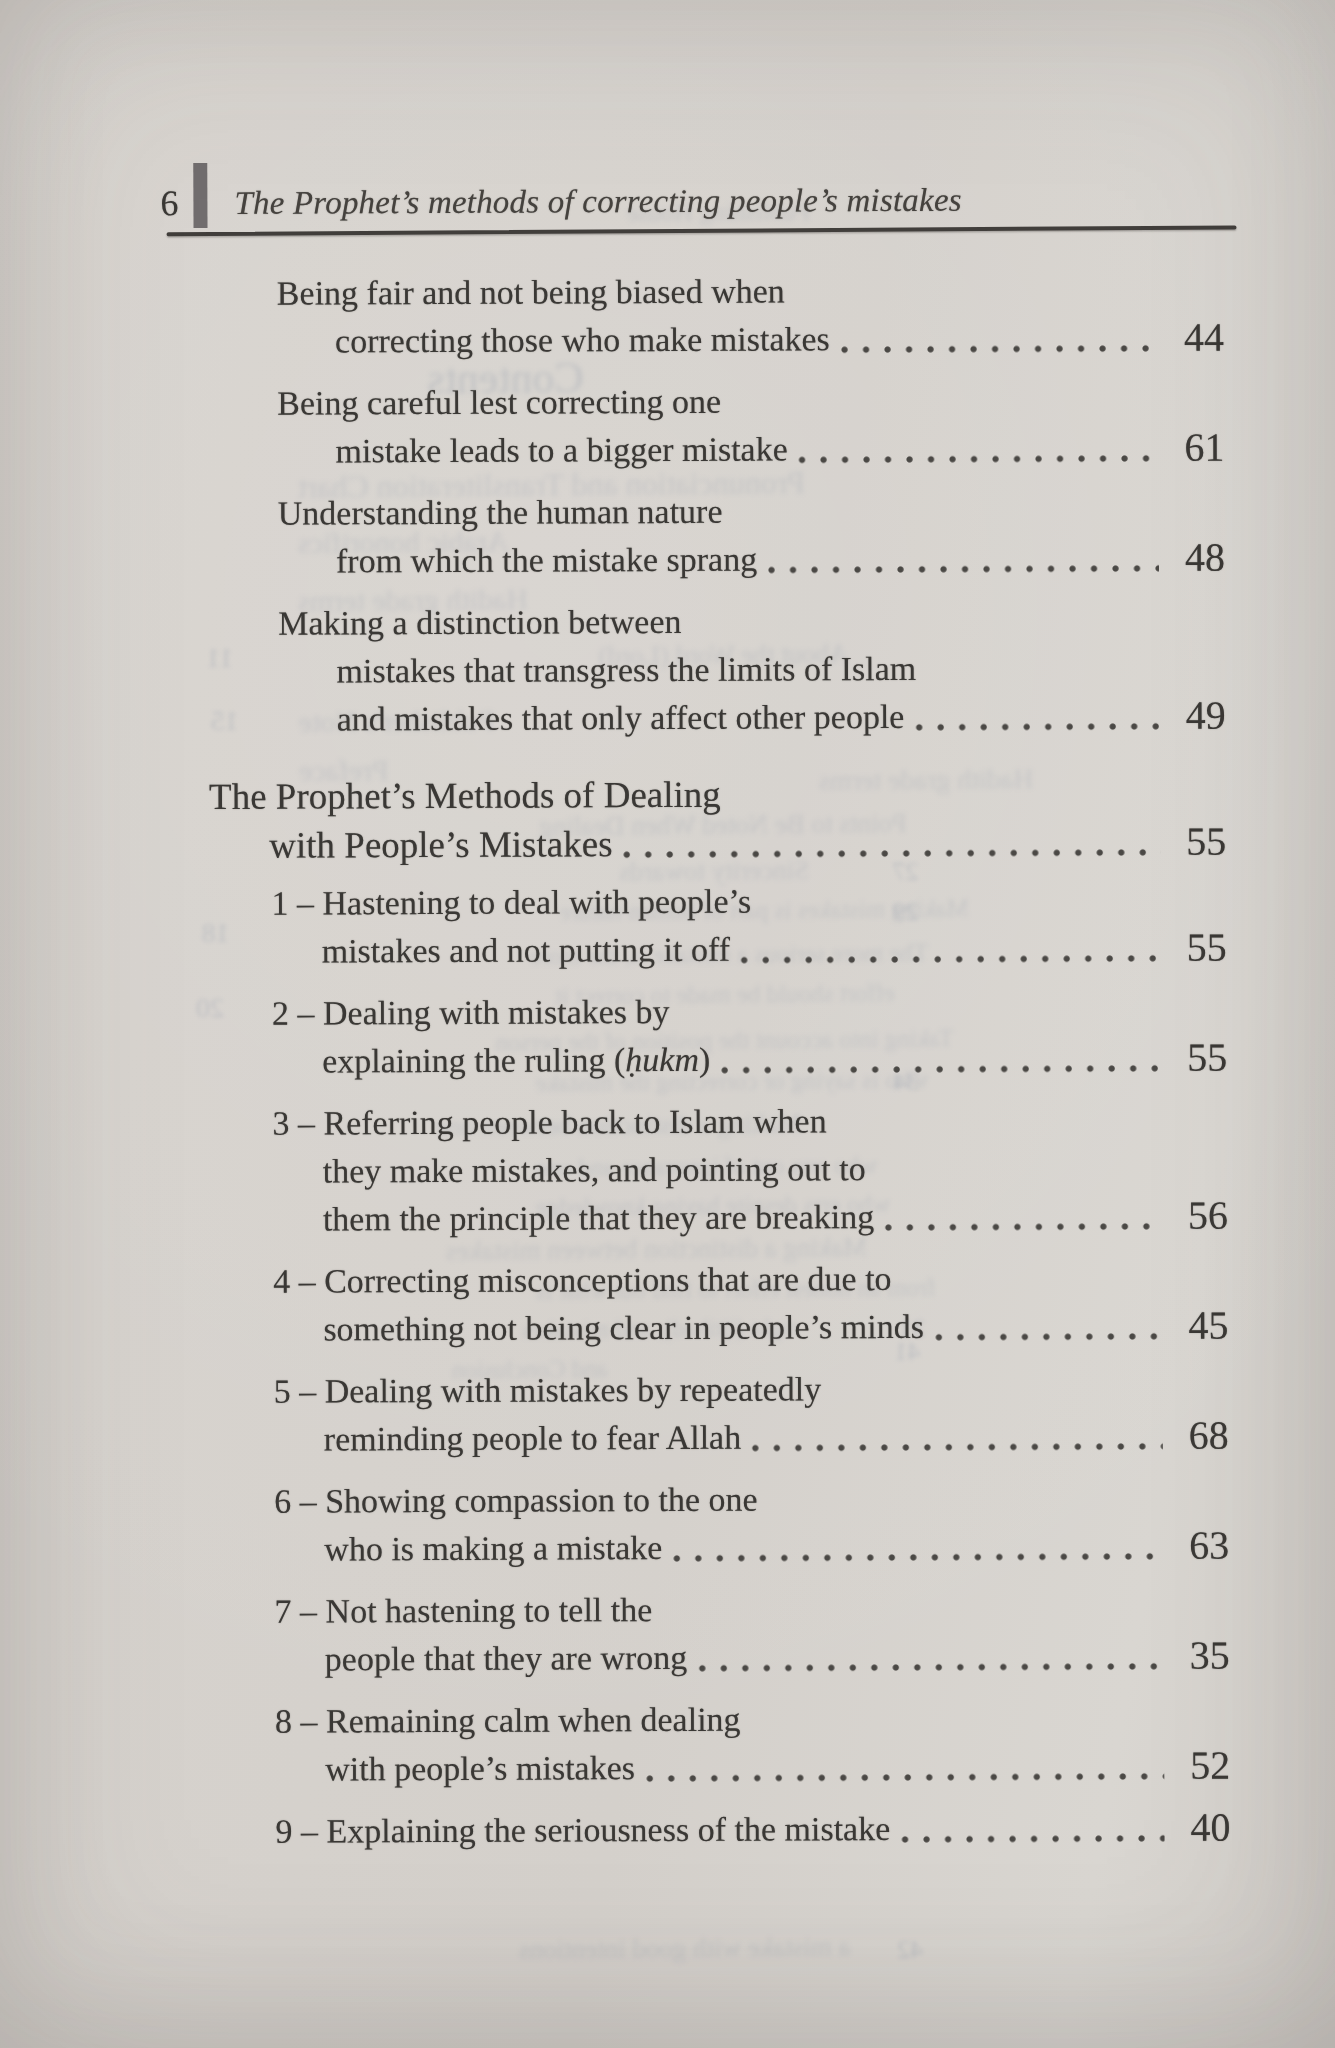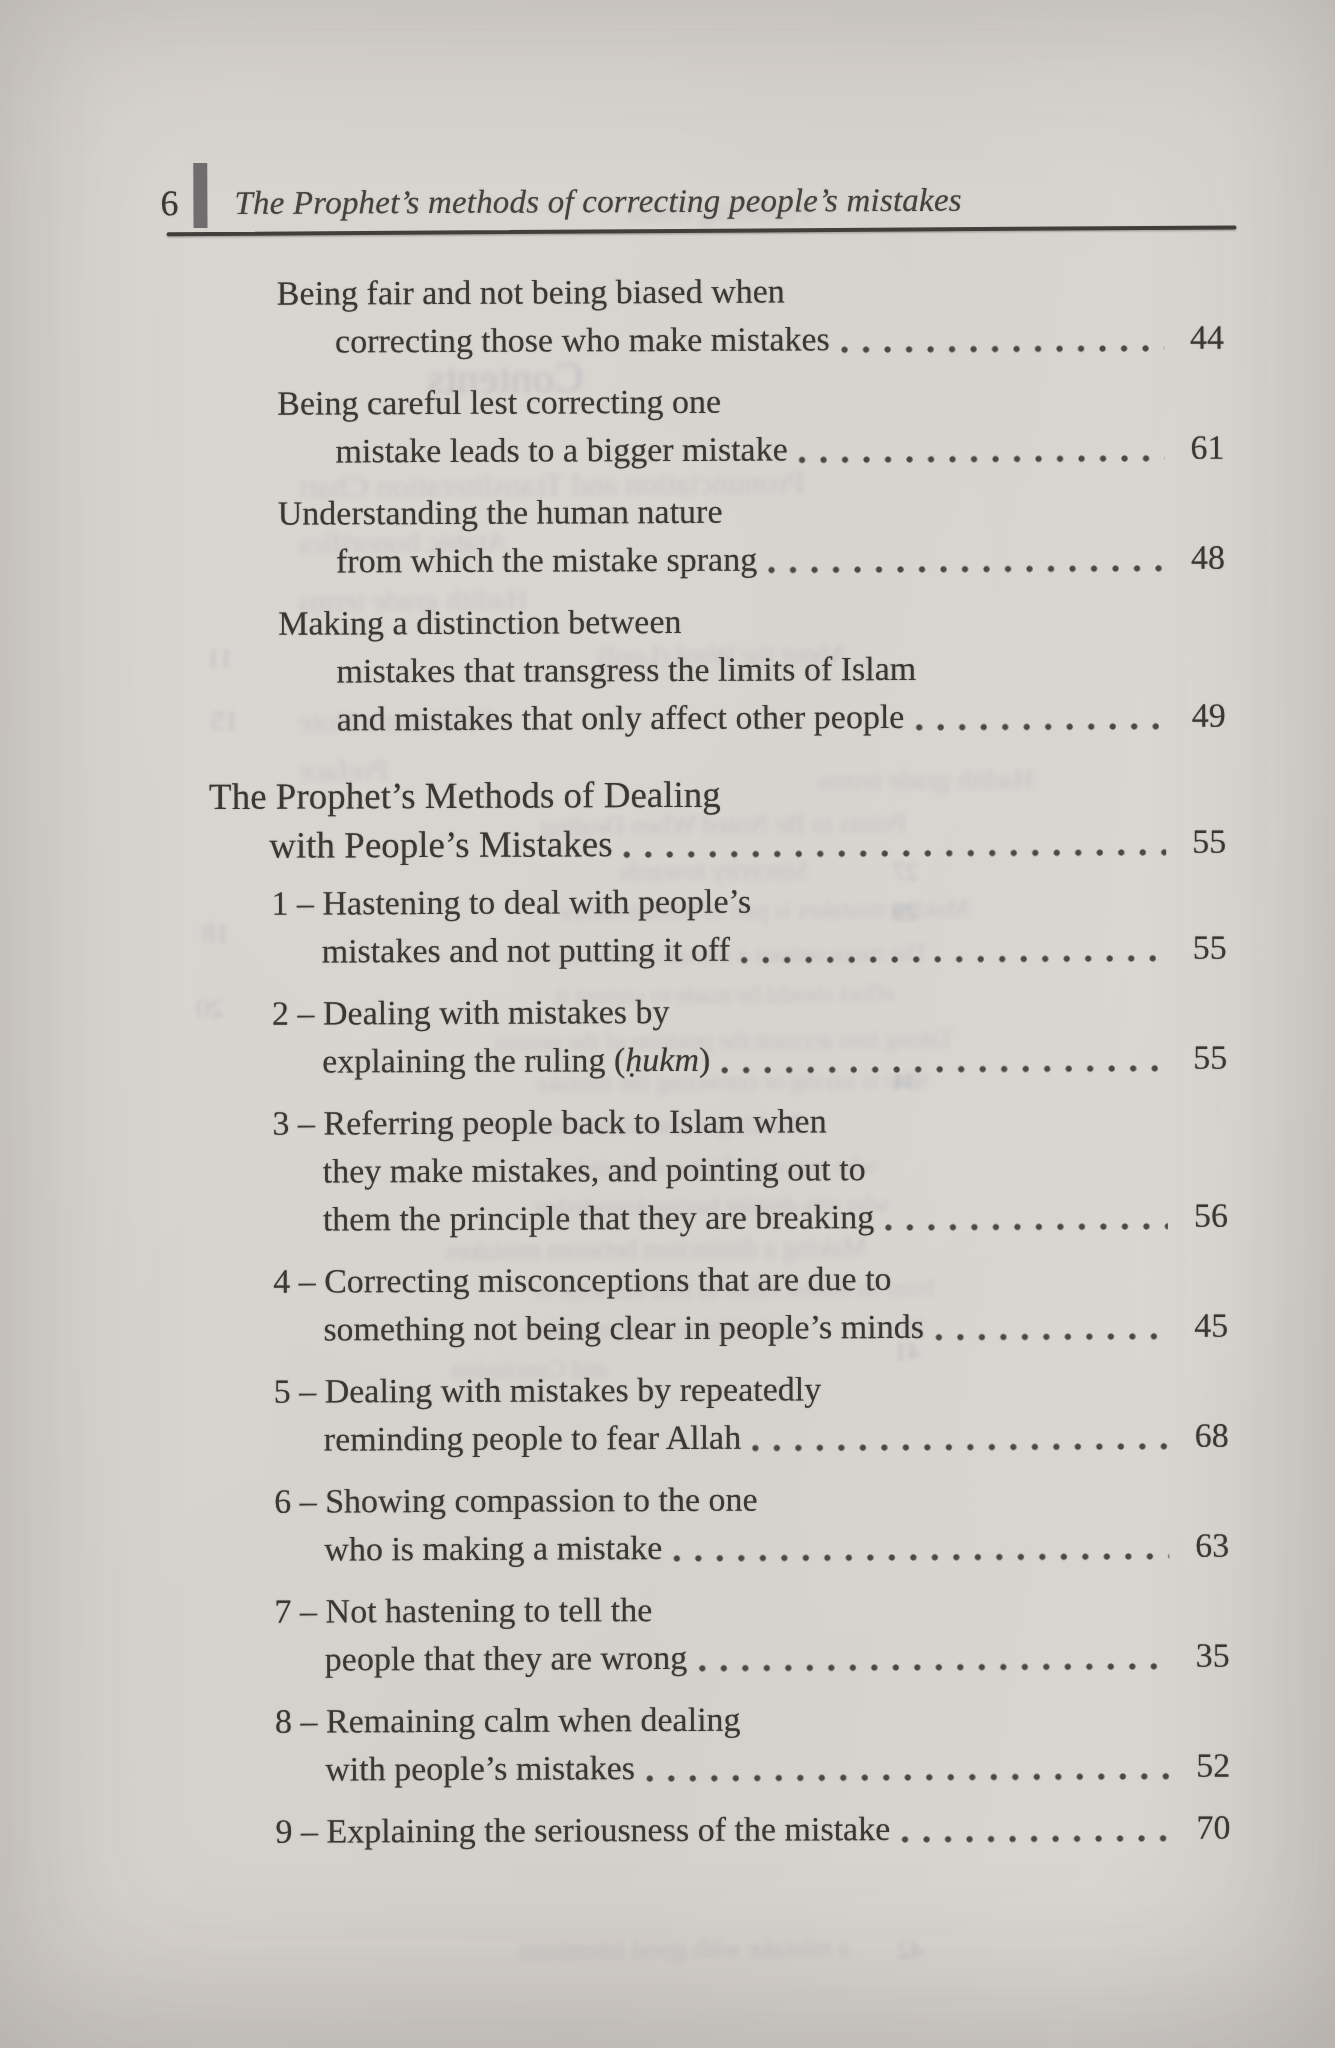--- a/index.html
+++ b/index.html
@@ -29,21 +29,21 @@
   .entry{margin-bottom:14px;}
   .line{display:flex;align-items:flex-end;padding-right:108px;}
   .txt{white-space:nowrap;}
   .plain   .first{padding-left:280px;}  .plain   .cont{padding-left:338px;}
   .numbered .first{padding-left:272px;} .numbered .cont{padding-left:322px;}
   .section{font-size:37px;line-height:49px;margin-top:28px;margin-bottom:10px;}
   .section .first{padding-left:210px;}  .section .cont{padding-left:270px;}
   .leader{flex:1 1 auto;height:9px;margin:0 26px 9px 10px;align-self:flex-end;
     background-image:radial-gradient(circle at 4.5px 4.5px, rgba(55,53,50,0.88) 2.6px, transparent 3.6px);
     background-size:21.5px 9px;background-repeat:repeat-x;background-position:left bottom;}
-  .pagenum{white-space:nowrap;font-size:34px;}
+  .pagenum{white-space:nowrap;font-size:40px;}
 
   
   .ghost{position:absolute;white-space:nowrap;color:#7e8ba0;
     transform:scaleX(-1) rotate(0.3deg);filter:blur(2.6px);opacity:0.20;}
   .ghost.num{filter:blur(1.9px);opacity:0.30;color:#8995a8;}
   .ghost.big{opacity:0.26;}
 </style>
 </head>
 <body>
 
@@ -227,19 +227,19 @@
         <div class="line cont">
           <span class="txt">with people’s mistakes</span>
           <span class="leader"></span>
           <span class="pagenum">52</span>
         </div>
       </div>
       <div class="entry numbered">
         <div class="line first">
           <span class="txt">9 – Explaining the seriousness of the mistake</span>
           <span class="leader"></span>
-          <span class="pagenum">70</span>
+          <span class="pagenum">40</span>
         </div>
       </div>
     </main>
 
 </div>
 <div class="vignette"></div>
 
 </body></html>

